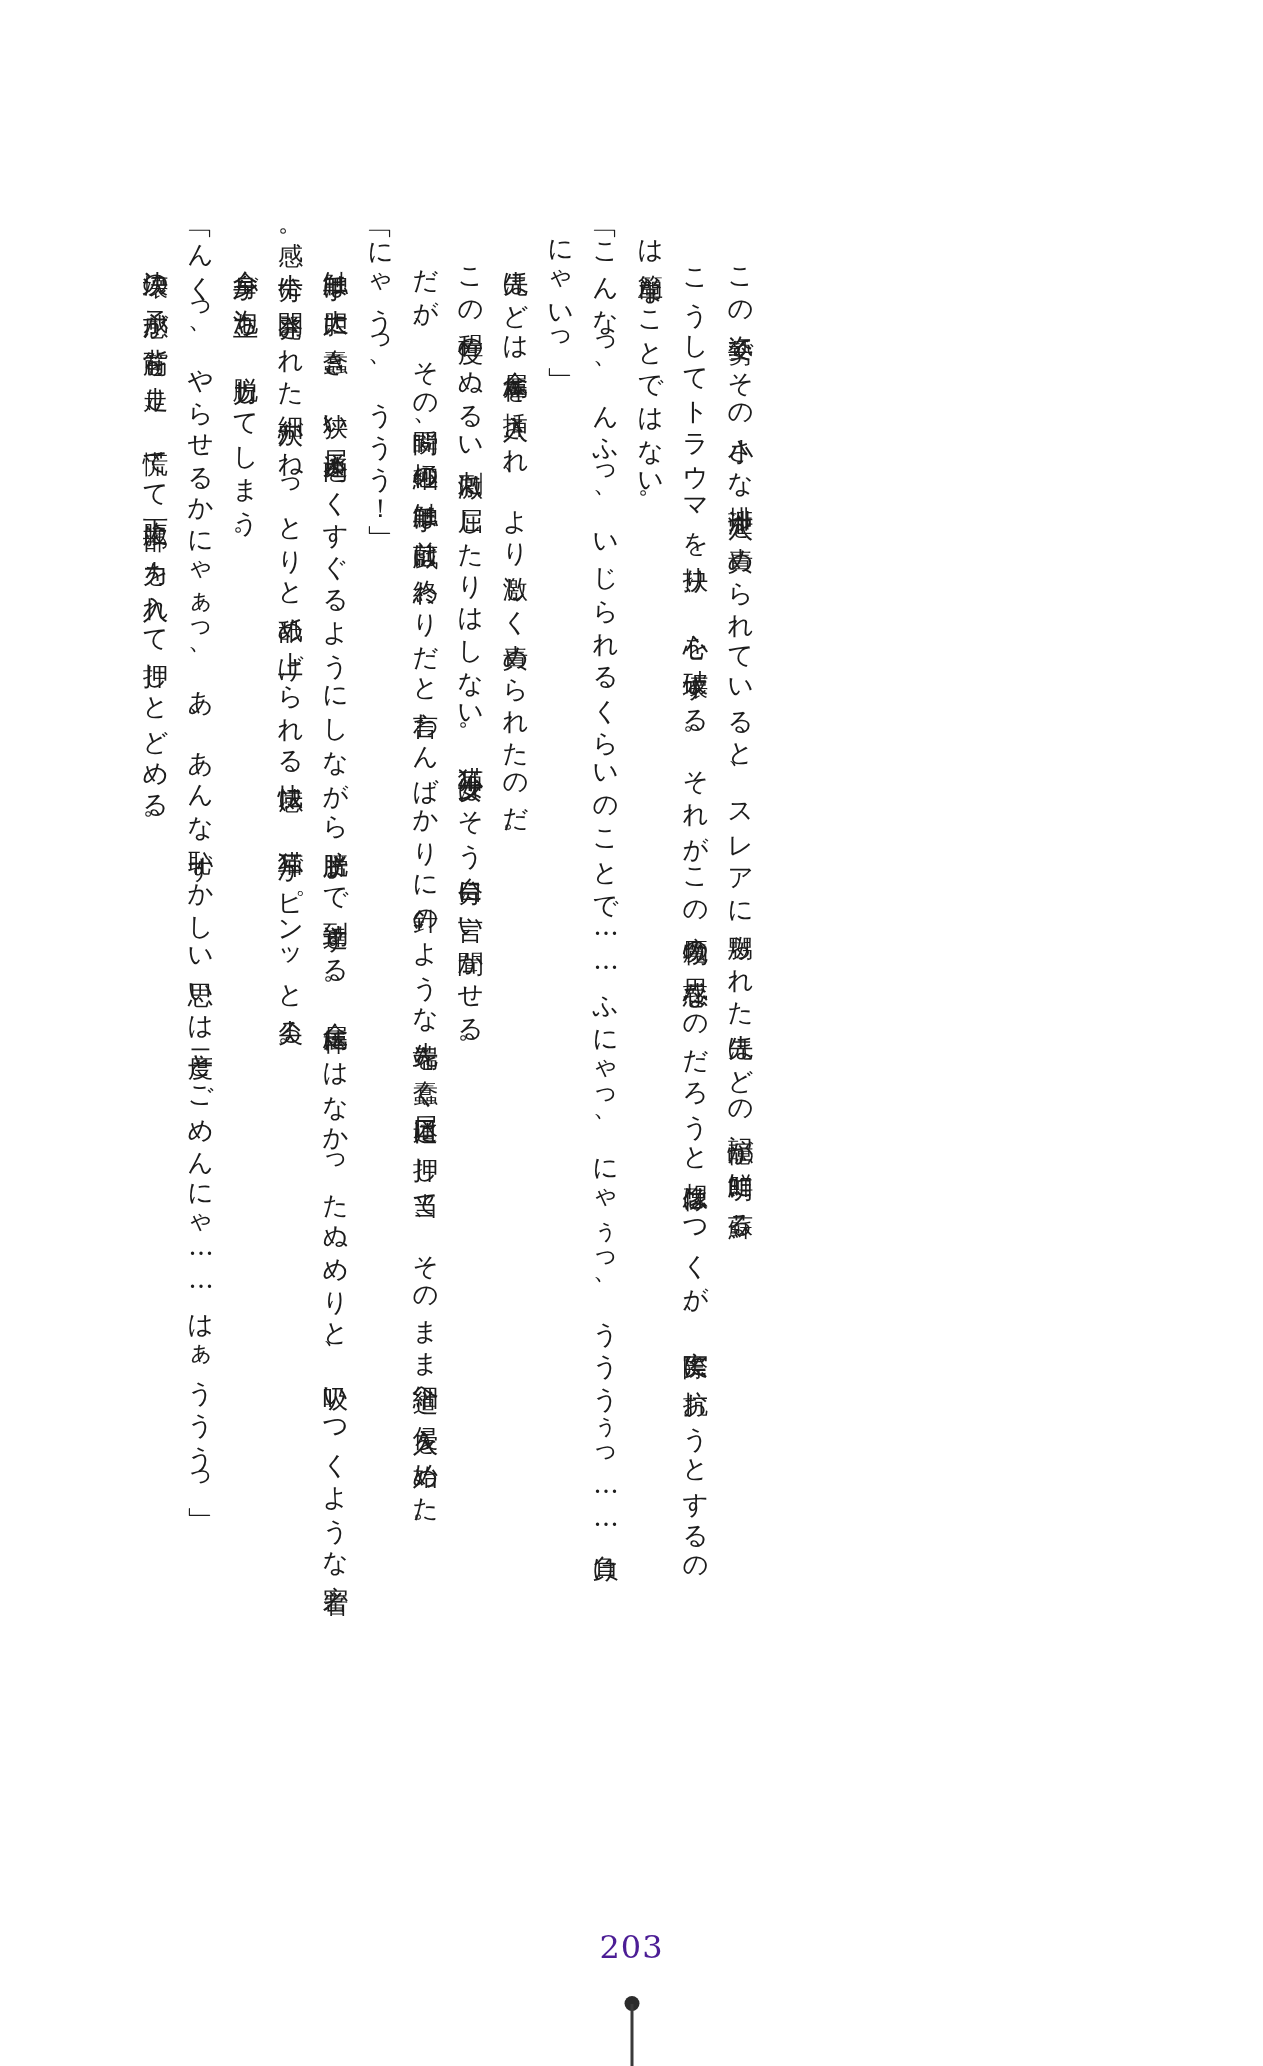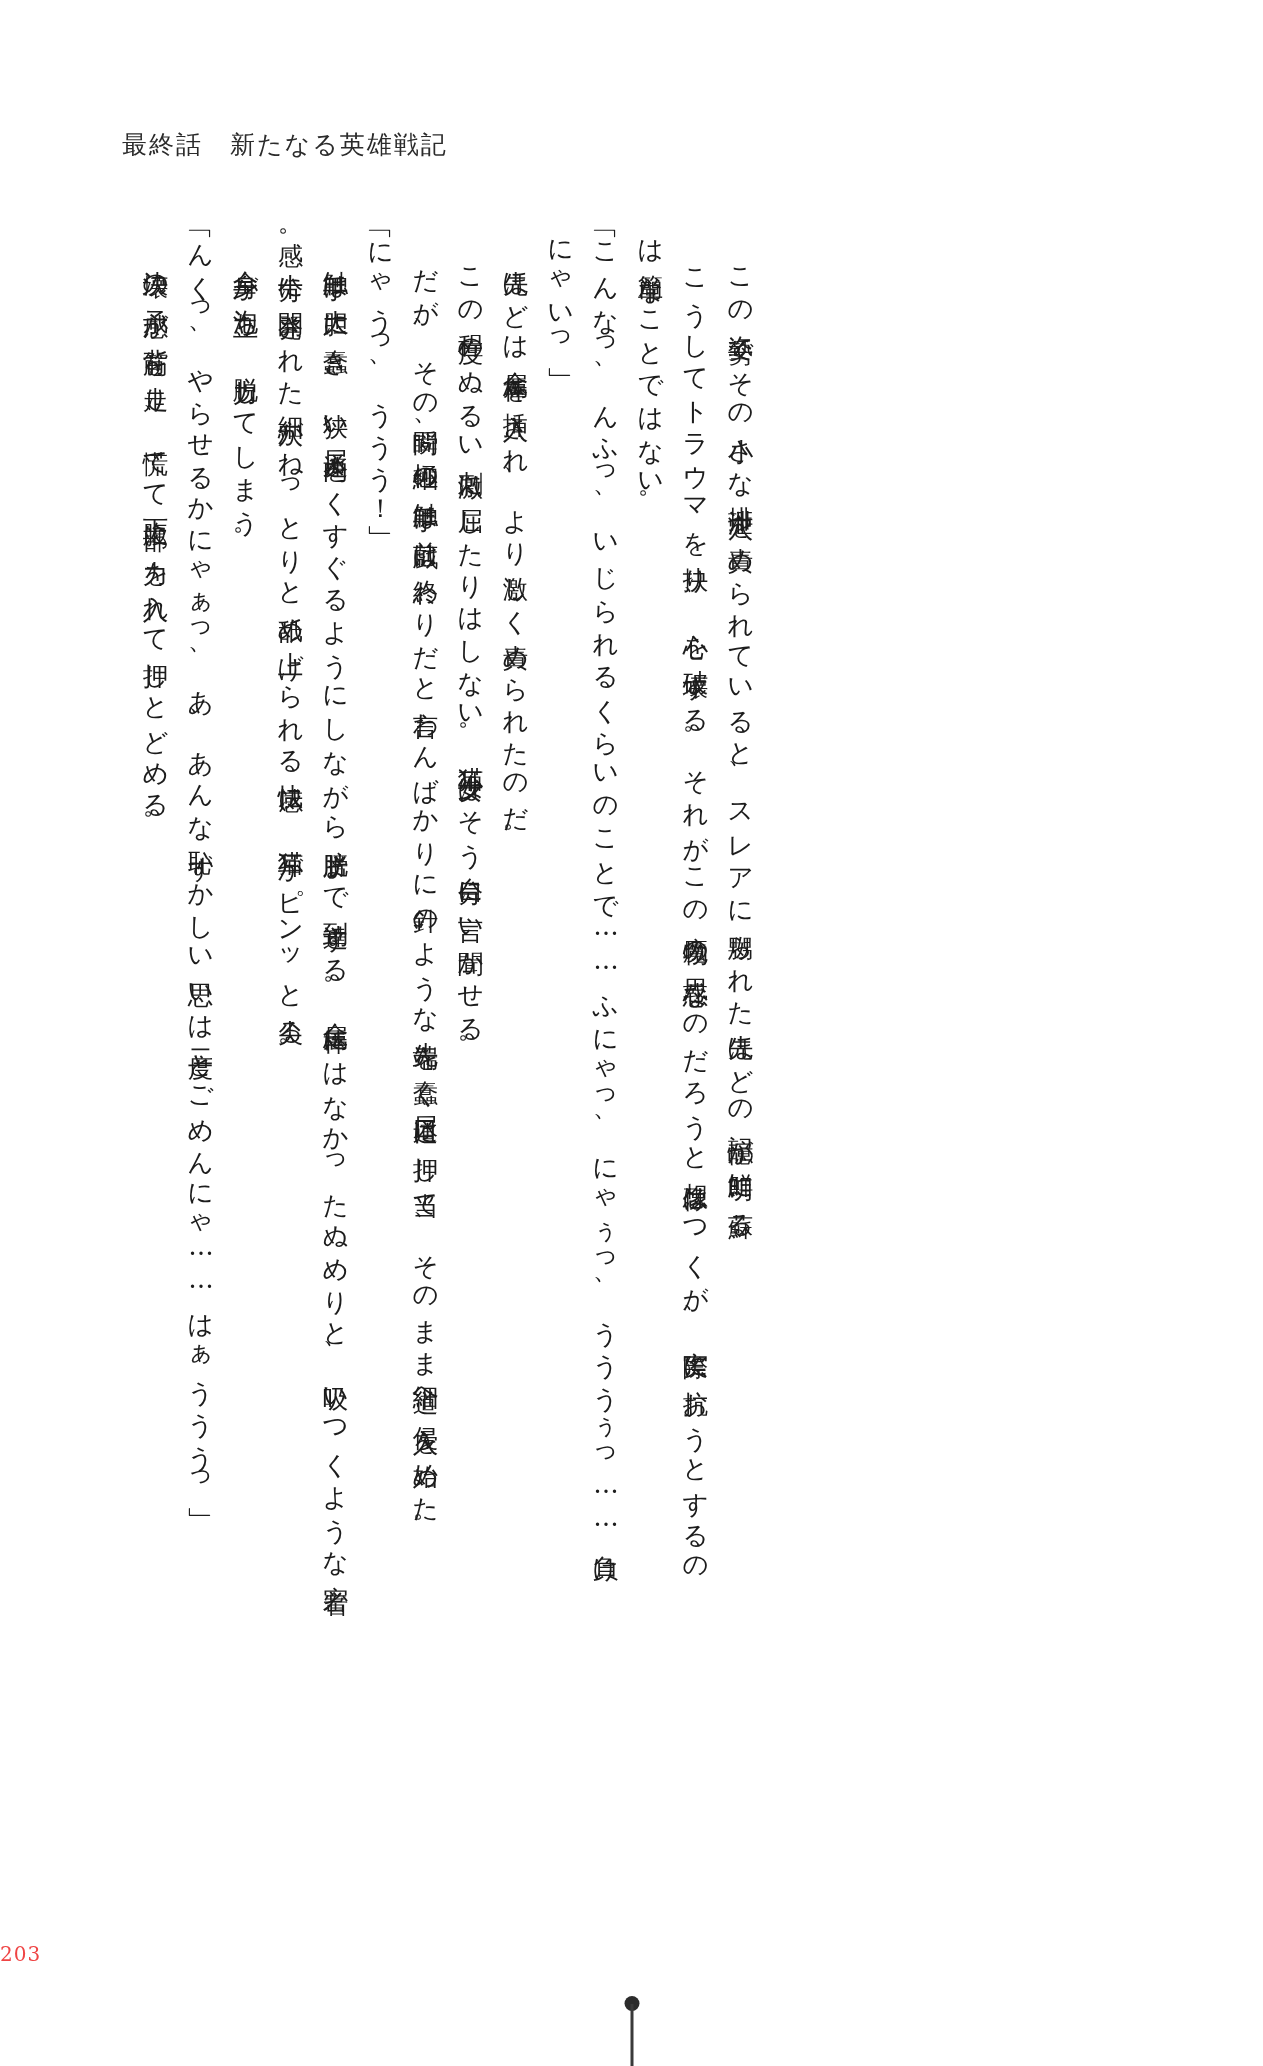--- a/index.html
+++ b/index.html
@@ -42,23 +42,23 @@
     color: #1c1c1c;
     column-fill: auto;
     text-align: justify;
     white-space: pre-wrap;
   }
   .page-number {
     position: absolute;
     bottom: 100px;
     left: 0;
     width: 100%;
-    text-align: left;
-    font-size: 20px;
-    color: #ef4444;
+    text-align: center;
+    font-size: 32px;
+    color: #4c1d95;
     letter-spacing: 1px;
   }
   .footer-mark {
     position: absolute;
     bottom: 0px;
     left: 50%;
     transform: translateX(-50%);
     width: 3px;
     height: 62px;
     background: #3a3a3a;
@@ -72,21 +72,20 @@
     height: 15px;
     border-radius: 50%;
     background: #2b2b2b;
   }
 </style>
 </head>
 <body>
 
 <div class="page">
 
-  <div class="header">最終話　新たなる英雄戦記</div>
 
   <div class="body-area">
     <div class="vtext">　この姿勢でその小さな排泄穴を責められていると、スレアに嬲られた先ほどの記憶が鮮明に蘇る。
 　こうしてトラウマを抉り、心を破壊する。それがこの魔物の思惑なのだろうと想像はつくが、実際に抗おうとするのは簡単なことではない。
 「こんなっ、んふっ、いじられるくらいのことで……ふにゃっ、にゃぅっ、うううぅっ……負けにゃいっ」
 　先ほどは金属棒を挿入され、より激しく責められたのだ。
 　この程度のぬるい刺激に屈したりはしない。猫耳少女はそう自分に言い聞かせる。
 　だが、その瞬間、極細の触手は前戯は終わりだと言わんばかりに針のような先端を蠢く尿道口に押し当て、そのまま細道へ侵入を始めた。
 「にゃうっ、ううう！」
 　触手は大胆に蠢き、狭い尿道内をくすぐるようにしながら膀胱まで到達する。金属棒にはなかったぬめりと、吸いつくような密着感。十分に開発された細穴がねっとりと舐め上げられる快感に、猫耳がピンッと尖る。

